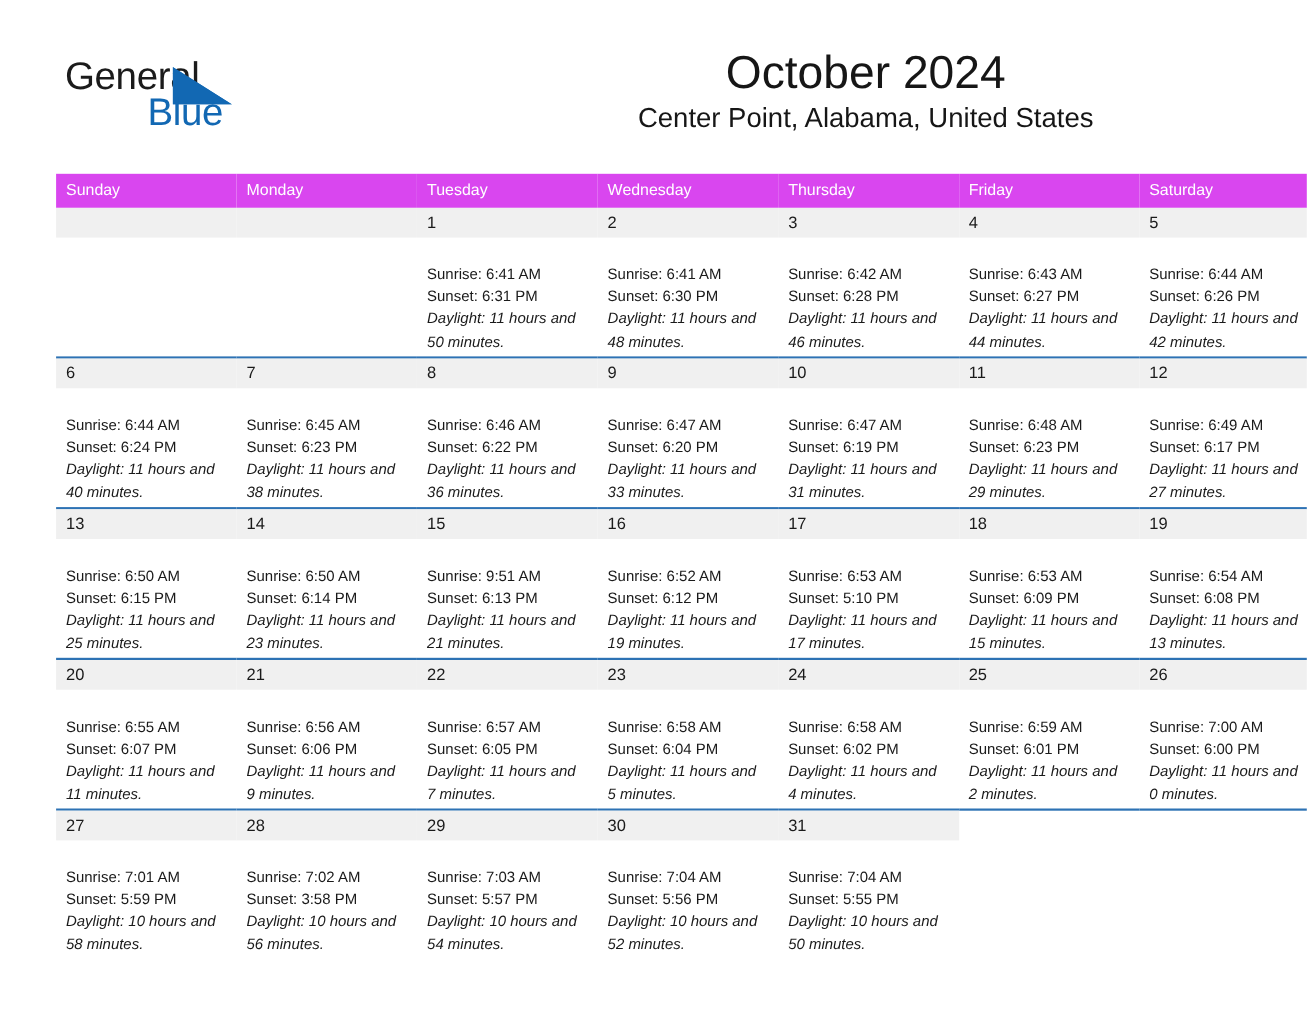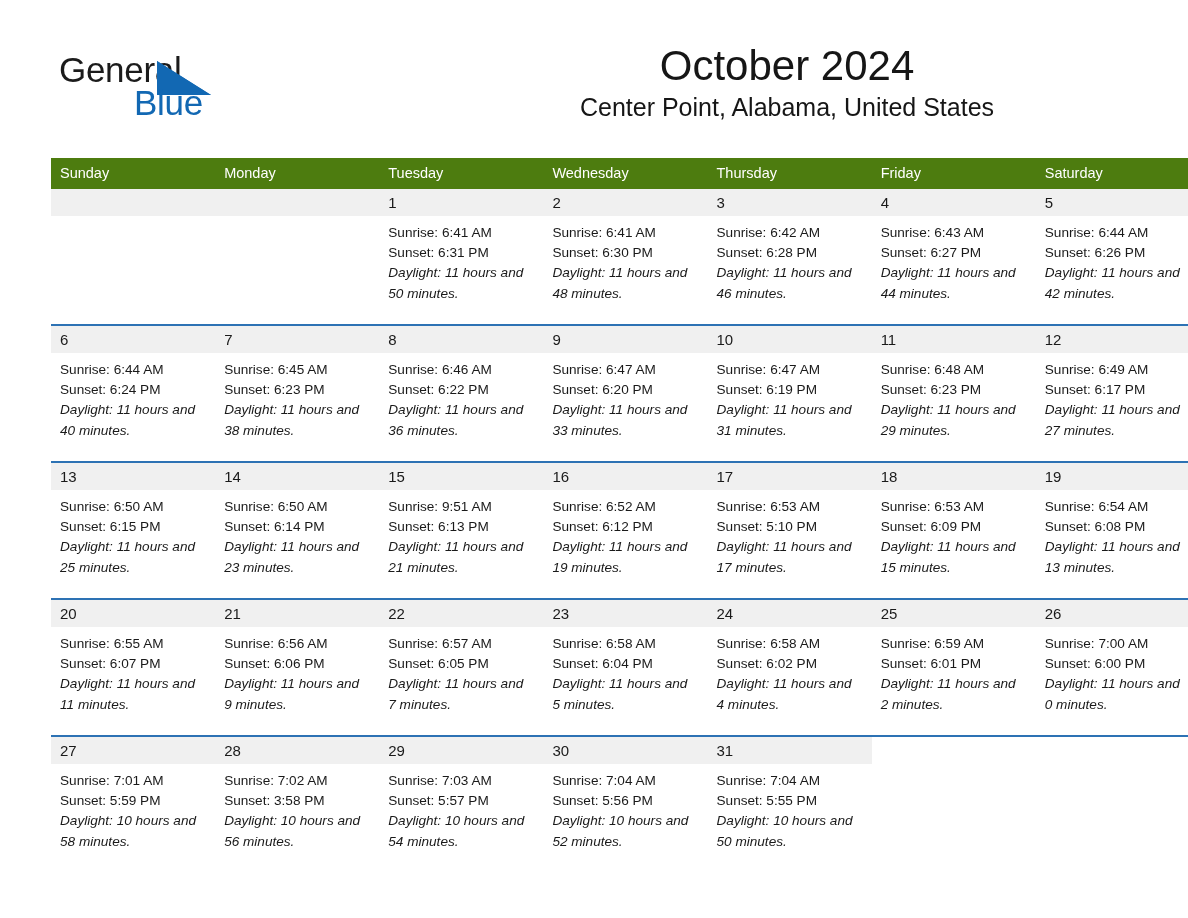--- a/index.html
+++ b/index.html
@@ -94,21 +94,21 @@
   
   .calendar {
     position: absolute;
     left: 51px;
     top: 158px;
     width: 1086px;
     border-collapse: collapse;
     table-layout: fixed;
   }
   .calendar th {
-    background: #4d7c0f;
+    background: #d946ef;
     color: #ffffff;
     font-size: 14.5px;
     font-weight: 400;
     text-align: left;
     padding: 7px 0 8px 9px;
     line-height: 16px;
     border: none;
     width: 155.14px;
     margin-top: 28px;
   }
@@ -136,21 +136,21 @@
     box-sizing: border-box;
     padding: 4px 0 0 9px;
     font-size: 15px;
     line-height: 20px;
     color: #1a1a1a;
   }
   .daynum-band.empty {
     background: #f0f0f0;
   }
   .dayinfo {
-    padding: 7px 9px 0 9px;
+    padding: 24px 9px 0 9px;
     font-size: 13.6px;
     line-height: 20.2px;
     color: #1a1a1a;
   }
   .dayinfo div { white-space: nowrap; }
   .dayinfo .daylight { white-space: normal; font-style: italic; }
   td.blank .daynum-band { background: #f0f0f0; }
 </style>
 </head>
 <body>

